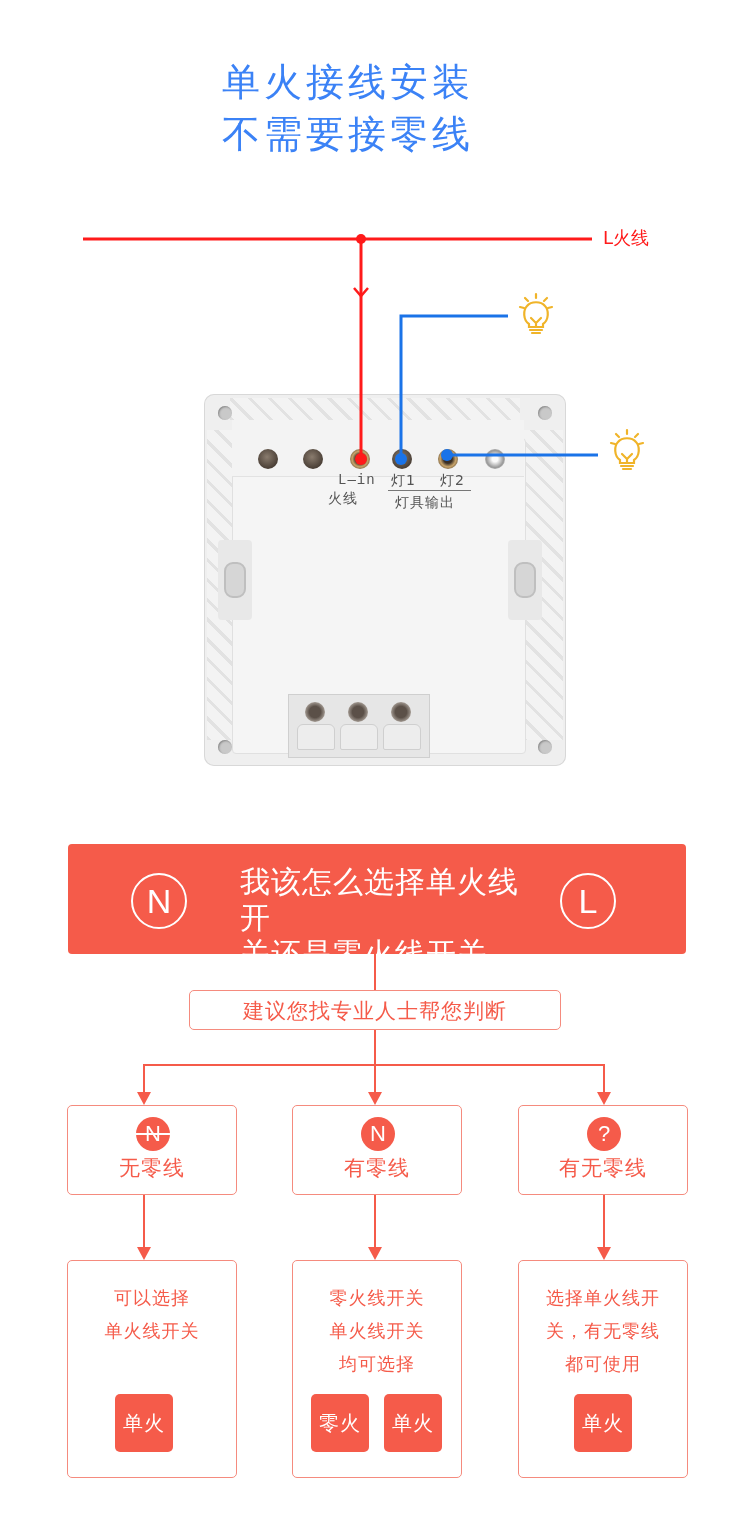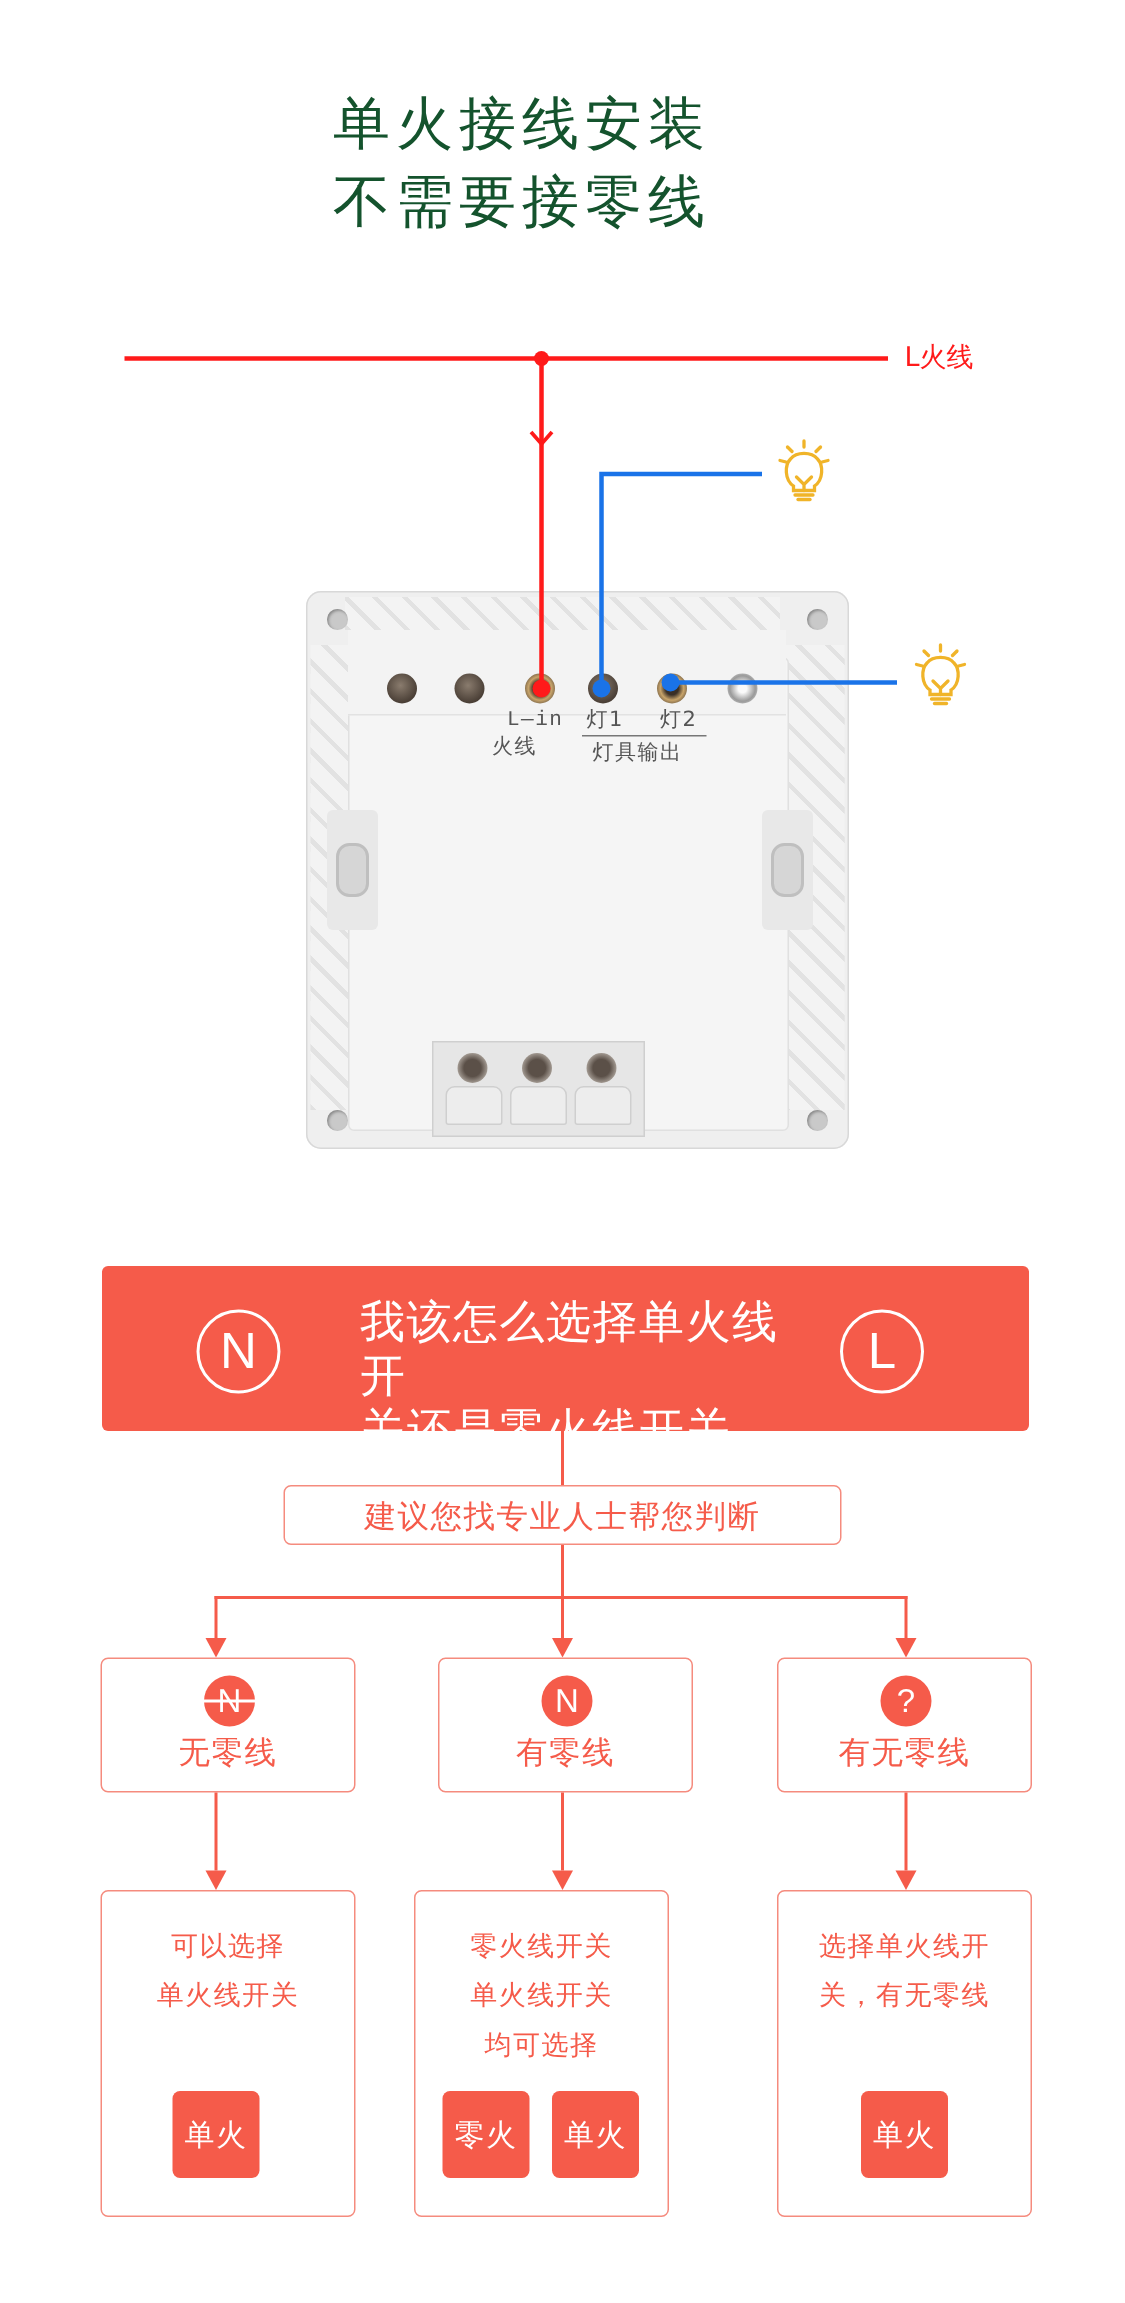--- a/index.html
+++ b/index.html
@@ -1,19 +1,19 @@
 <!DOCTYPE html>
 <html><head>
 <meta charset="utf-8">
 <style>
   html, body { margin: 0; padding: 0; background: #ffffff; }
   body { width: 750px; height: 1535px; position: relative; overflow: hidden;
          font-family: "DejaVu Sans", "Liberation Sans", sans-serif; }
   .abs { position: absolute; }
-  .headline { left: 0; width: 696px; text-align: center; color: #14532d; font-size: 38px; letter-spacing: 4px; line-height: 52px; }
+  .headline { left: 0; width: 696px; text-align: center; color: #3b82f6; font-size: 38px; letter-spacing: 4px; line-height: 52px; }
   #title1 { top: 56px; }
   #title2 { top: 108px; }
   svg.wiring { position: absolute; left: 0; top: 0; }
   .lbl-fire { left: 603px; top: 226px; color: #ff1a1a; font-size: 18px; }
 
   
   .plate { left: 204px; top: 394px; width: 362px; height: 372px; background: #efefef;
            border-radius: 10px; box-shadow: 0 0 0 1px #d8d8d8 inset; }
   .plate-inner { left: 232px; top: 438px; width: 292px; height: 314px; background: #f5f5f5;
            border: 1px solid #e0e0e0; border-radius: 4px; }
@@ -181,28 +181,29 @@
 <div class="abs arrow" style="left:368px; top:1247px;"></div>
 <div class="abs arrow" style="left:597px; top:1247px;"></div>
 
 <div class="abs res-box" style="left:67px;">
   <div class="res-text">
     <div>可以选择</div>
     <div>单火线开关</div>
   </div>
   <div class="tag" style="left:47px;">单火</div>
 </div>
-<div class="abs res-box" style="left:276px;">
+<div class="abs res-box" style="left:292px;">
   <div class="res-text">
     <div>零火线开关</div>
     <div>单火线开关</div>
     <div>均可选择</div>
   </div>
   <div class="tag" style="left:18px;">零火</div>
   <div class="tag" style="left:91px;">单火</div>
 </div>
 <div class="abs res-box" style="left:518px;">
   <div class="res-text">
     <div>选择单火线开</div>
     <div>关，有无零线</div>
+    <div>都可使用</div>
   </div>
   <div class="tag" style="left:55px;">单火</div>
 </div>
 
 </body></html>

